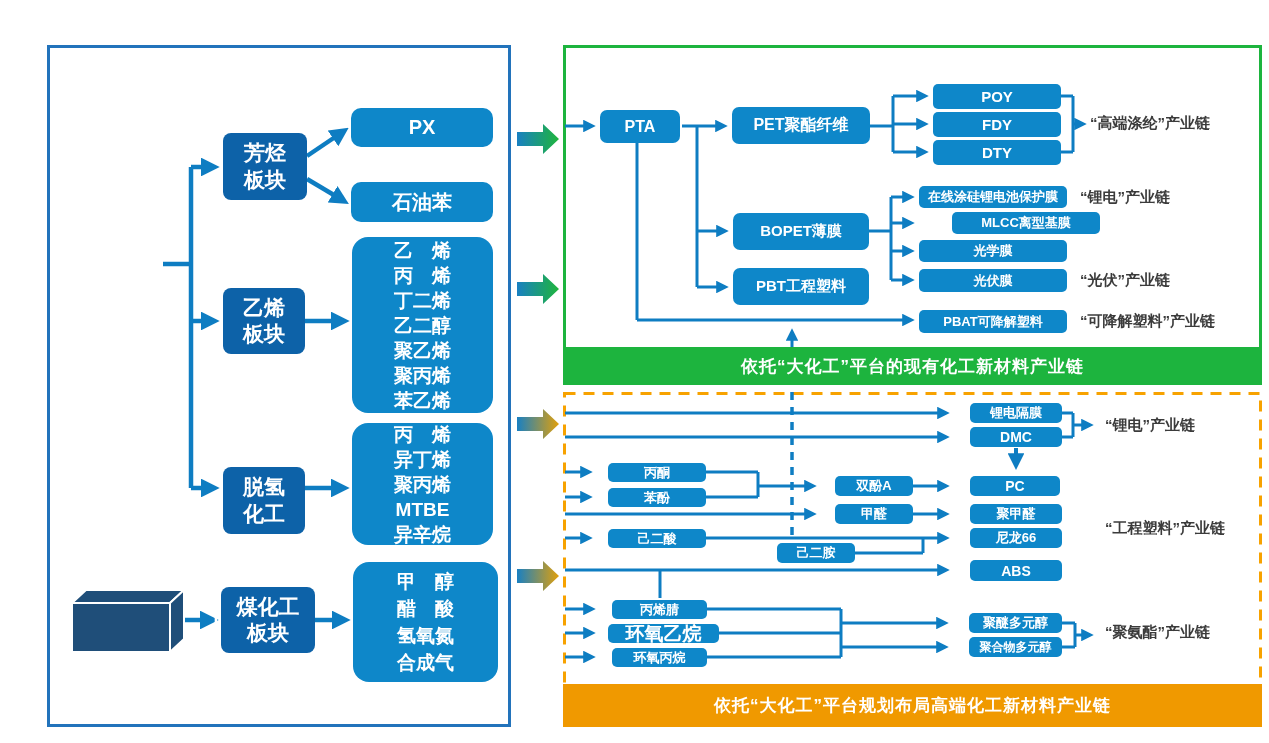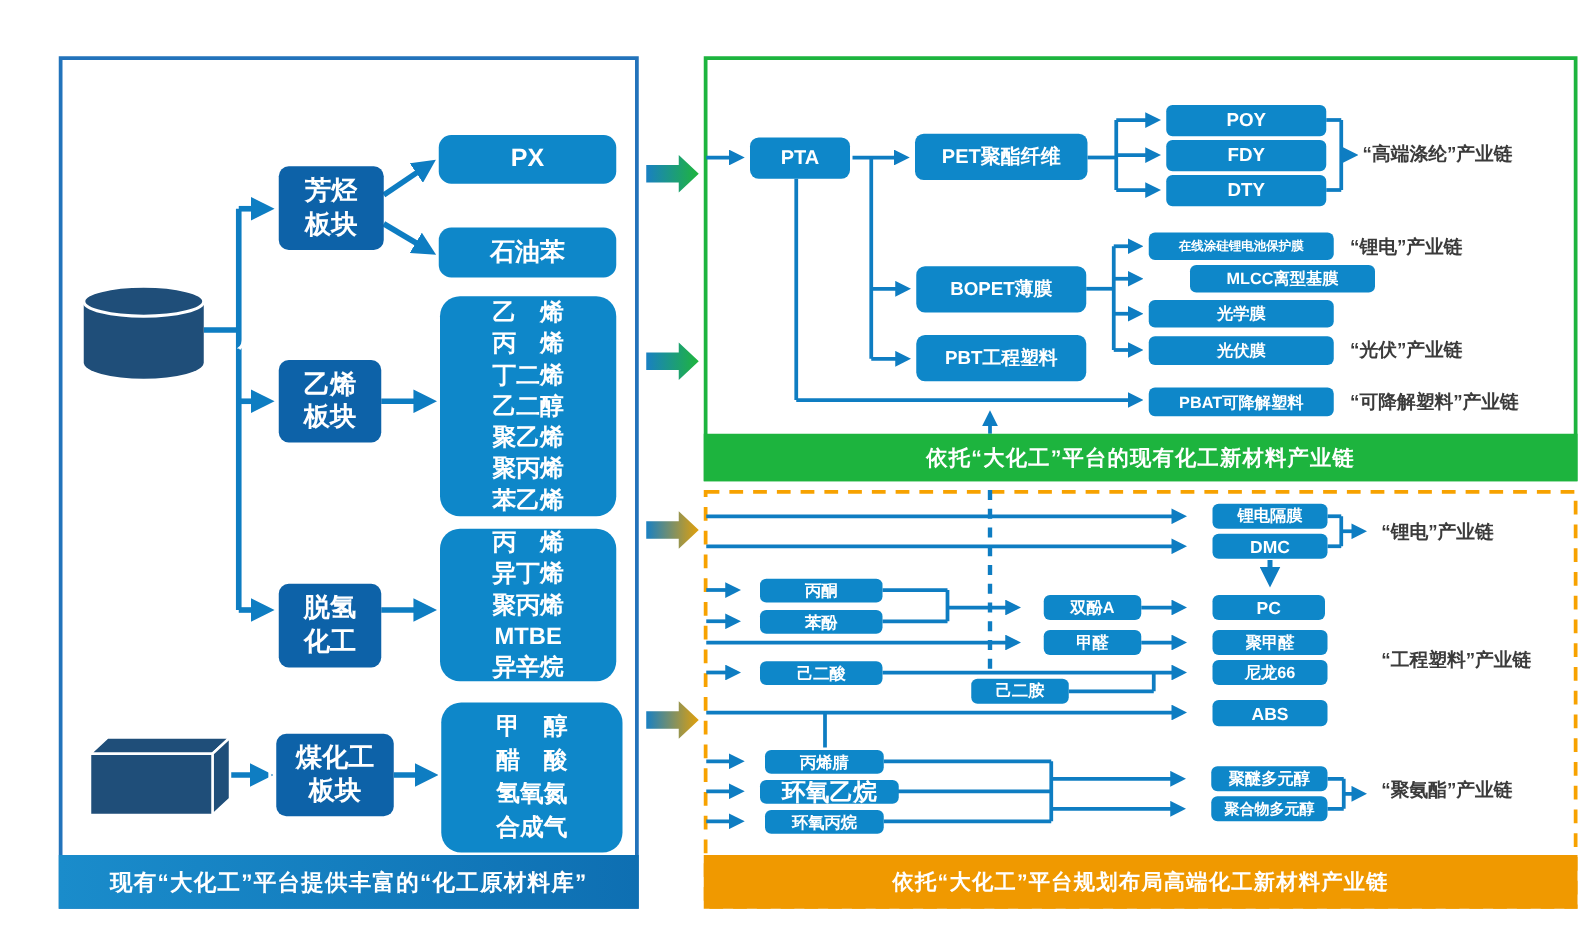--- a/index.html
+++ b/index.html
@@ -130,37 +130,27 @@
       <path d="M1075,635 H1090" marker-end="url(#ah)"></path>
       <path d="M792,392 V535" stroke-width="3.5" stroke-dasharray="8 7"></path>
     </g>
 
     <polygon points="517,132 543,132 543,124 559,139 543,154 543,146 517,146" fill="url(#gradGreen)"></polygon>
     <polygon points="517,282 543,282 543,274 559,289 543,304 543,296 517,296" fill="url(#gradGreen)"></polygon>
     <polygon points="517,417 543,417 543,409 559,424 543,439 543,431 517,431" fill="url(#gradGold)"></polygon>
     <polygon points="517,569 543,569 543,561 559,576 543,591 543,583 517,583" fill="url(#gradGold)"></polygon>
   </svg>
 
-  <div class="banner banner-blue" style="left:47px;top:684px;width:464px;height:43px;">
-    <span>现有“大化工”平台提供丰富的“化工原材料库”</span>
-  </div>
   <div class="banner banner-green" style="left:563px;top:347px;width:699px;height:38px;">
     <span>依托“大化工”平台的现有化工新材料产业链</span>
   </div>
   <div class="banner banner-orange" style="left:563px;top:684px;width:699px;height:43px;">
     <span>依托“大化工”平台规划布局高端化工新材料产业链</span>
   </div>
 
-  <div class="source" style="left:65px;top:226px;width:100px;height:80px;">
-    <svg width="100" height="80">
-      <path d="M2,15 L2,64 A48,13 0 0 0 98,64 L98,15 Z" fill="#1f4e79"></path>
-      <ellipse cx="50" cy="15" rx="48" ry="12" fill="#1f4e79" stroke="#ffffff" stroke-width="2.5"></ellipse>
-    </svg>
-    <span class="source-text" style="top:28px;">原油</span>
-  </div>
   <div class="source" style="left:70px;top:586px;width:116px;height:68px;">
     <svg width="116" height="68">
       <polygon points="2,17 16,4 114,4 100,17" fill="#1f4e79" stroke="#ffffff" stroke-width="2"></polygon>
       <polygon points="100,17 114,4 114,53 100,66" fill="#1f4e79" stroke="#ffffff" stroke-width="2"></polygon>
       <rect x="2" y="17" width="98" height="49" fill="#1f4e79" stroke="#ffffff" stroke-width="2"></rect>
     </svg>
     <span class="source-text" style="top:26px;width:100px;">原煤</span>
   </div>
 
   <div class="node node-dark" style="left:223px;top:133px;width:84px;height:67px;flex-direction:column;">
@@ -224,21 +214,21 @@
     </div>
   <div class="node node-pill" style="left:933px;top:84px;width:128px;height:25px;font-size:15px;">
       <span>POY</span>
     </div>
   <div class="node node-pill" style="left:933px;top:112px;width:128px;height:25px;font-size:15px;">
       <span>FDY</span>
     </div>
   <div class="node node-pill" style="left:933px;top:140px;width:128px;height:25px;font-size:15px;">
       <span>DTY</span>
     </div>
-  <div class="node node-pill" style="left:919px;top:186px;width:148px;height:22px;font-size:10px;">
+  <div class="node node-pill" style="left:919px;top:186px;width:148px;height:22px;font-size:13px;">
       <span>在线涂硅锂电池保护膜</span>
     </div>
   <div class="node node-pill" style="left:919px;top:212px;width:148px;height:22px;font-size:13px;margin-left:33px;">
       <span>MLCC离型基膜</span>
     </div>
   <div class="node node-pill" style="left:919px;top:240px;width:148px;height:22px;font-size:13px;">
       <span>光学膜</span>
     </div>
   <div class="node node-pill" style="left:919px;top:269px;width:148px;height:23px;font-size:13px;">
       <span>光伏膜</span>

